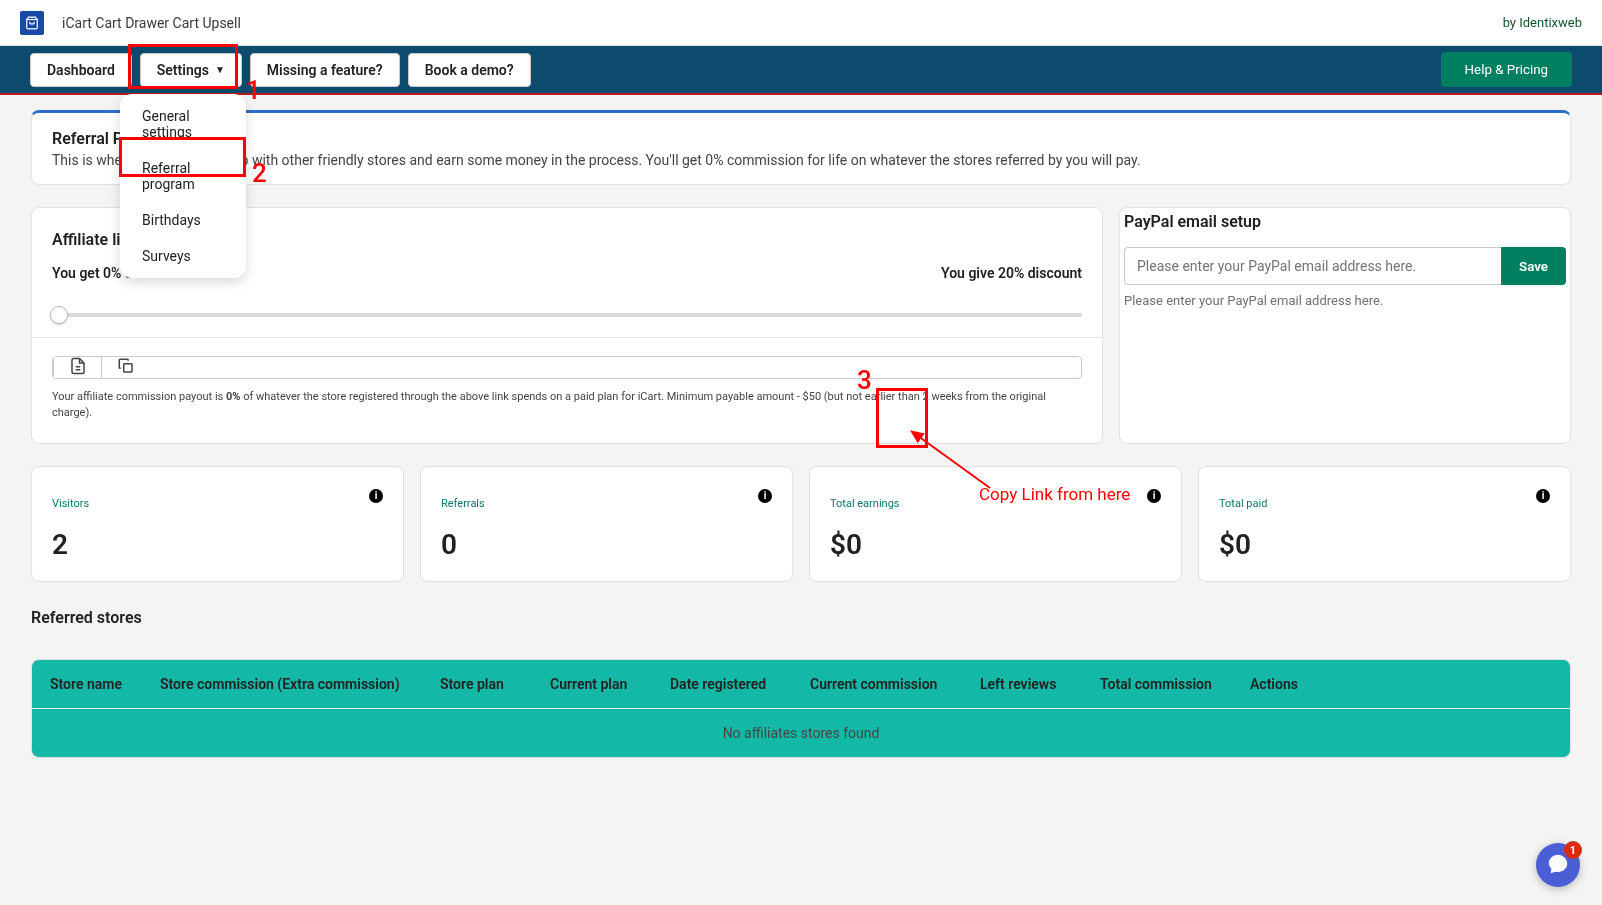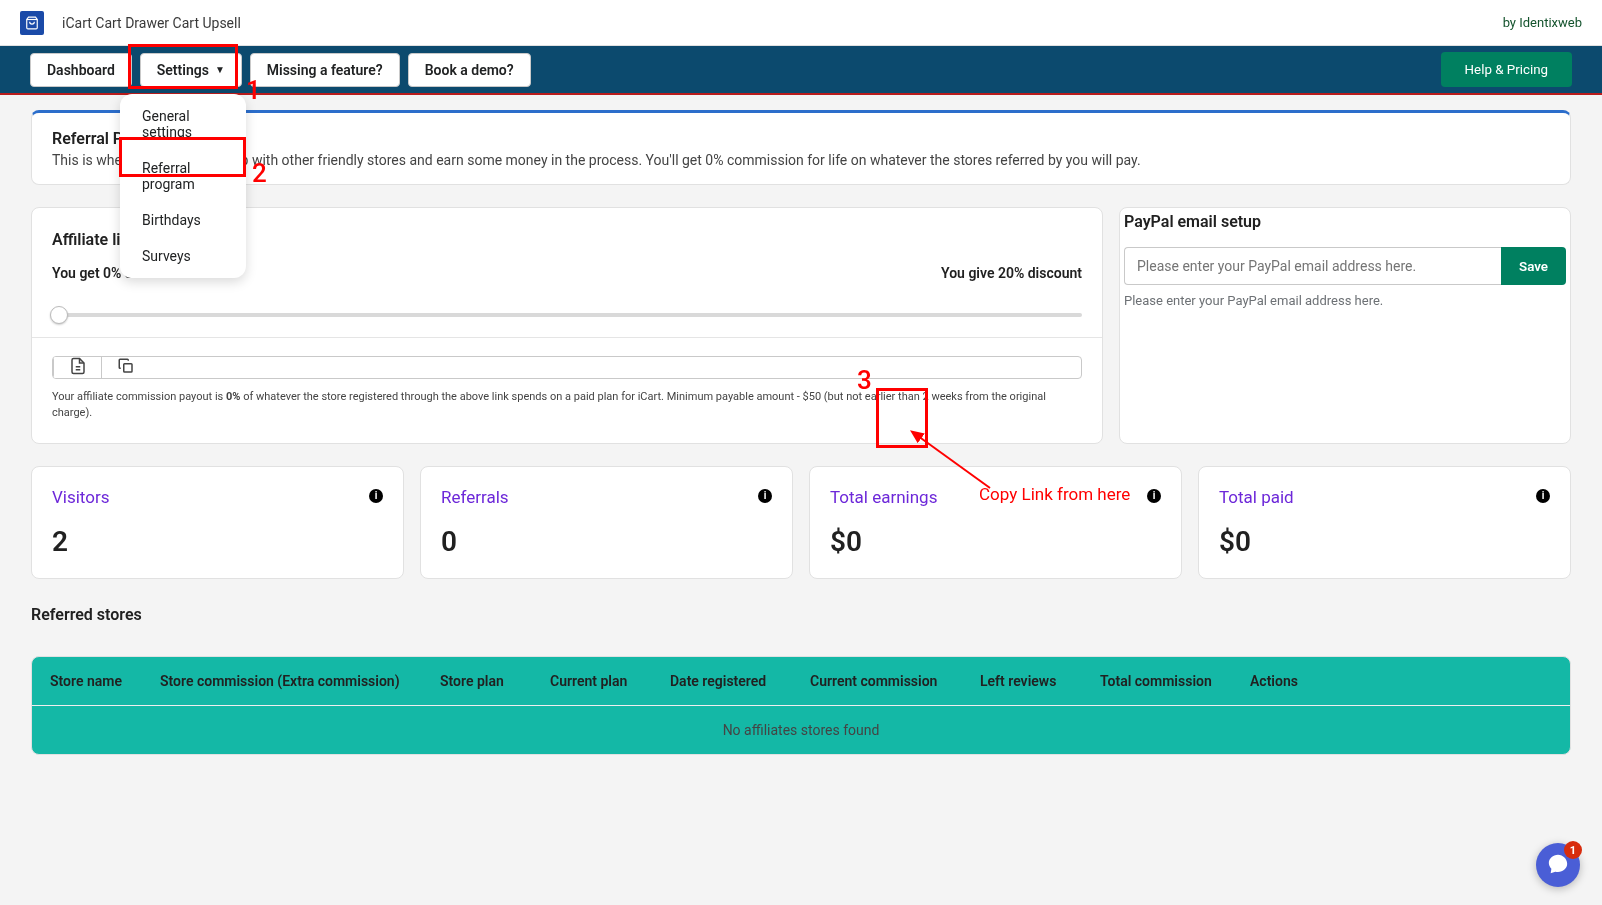--- a/index.html
+++ b/index.html
@@ -58,21 +58,21 @@
 .link-desc b { font-weight: 700; }
 
 .paypal-title { font-size: 16px; font-weight: 600; margin-bottom: 16px; }
 .paypal-row { display: flex; gap: 0; margin-bottom: 8px; }
 .paypal-input { flex: 1; border: 1px solid #c9c9c9; border-right: none; border-radius: 4px 0 0 4px; padding: 10px 12px; font-size: 14px; outline: none; }
 .save-btn { background: #008060; color: #fff; border: none; border-radius: 0 4px 4px 0; padding: 0 18px; font-weight: 600; cursor: pointer; }
 .paypal-help { font-size: 13px; color: #6d7175; }
 
 .stats-grid { display: flex; gap: 16px; margin-bottom: 26px; }
 .stat-card { flex: 1; background: #fff; border: 1px solid #e1e1e1; border-radius: 8px; padding: 20px; position: relative; }
-.stat-label { font-size: 17px; color: #6d28d9; margin-bottom: 18px; }
+.stat-label { font-size: 11px; color: #0f766e; margin-bottom: 18px; margin-top: 10px; }
 .stat-value { font-size: 28px; font-weight: 600; }
 .info-dot { position: absolute; right: 20px; top: 22px; width: 14px; height: 14px; background: #000; border-radius: 50%; color: #fff; font-size: 10px; display: flex; align-items: center; justify-content: center; font-weight: 700; }
 
 .section-title { font-size: 16px; font-weight: 600; margin-bottom: 32px; }
 .table-card { background: #14b8a6; border: 1px solid #e1e1e1; border-radius: 8px; overflow: hidden; }
 .table-head { display: flex; padding: 16px 10px; font-weight: 600; font-size: 14px; border-bottom: 1px solid #eee; }
 .th { padding: 0 8px; }
 .empty-row { text-align: center; padding: 16px; color: #444; }
 
 .chat-bubble { position: absolute; bottom: 18px; right: 22px; width: 44px; height: 44px; background: #4a5ed6; border-radius: 50%; display: flex; align-items: center; justify-content: center; color: #fff; cursor: pointer; box-shadow: 0 2px 8px rgba(0,0,0,0.25); }

